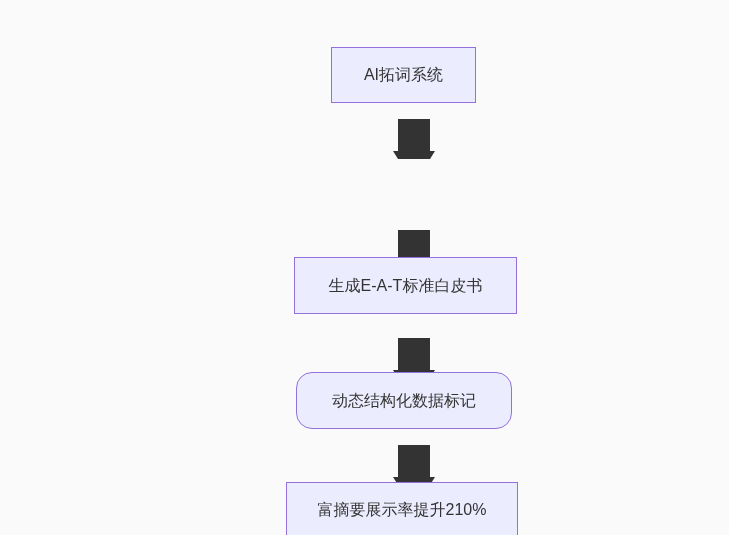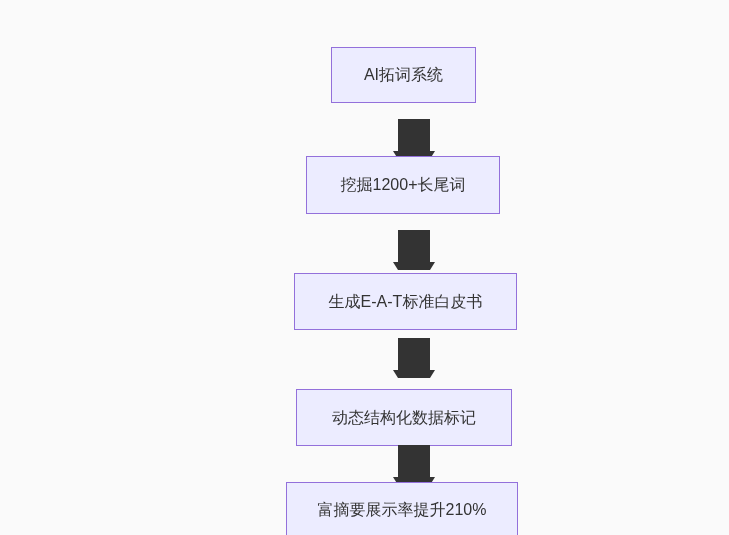--- a/index.html
+++ b/index.html
@@ -30,22 +30,22 @@
     background: var(--node-fill);
     border: 1px solid var(--node-border);
     color: var(--node-text);
     font-size: 16px;
     text-align: center;
     line-height: 1.2;
   }
   .node span { display: inline-block; padding: 0 6px; }
   .node-0 { left: 299px; top: 15px;  width: 145px; height: 56px; }
   .node-1 { left: 274px; top: 124px; width: 194px; height: 58px; }
-  .node-2 { left: 262px; top: 241px; width: 223px; height: 57px; }
-  .node-3 { left: 264px; top: 357px; width: 216px; height: 57px; }
+  .node-2 { left: 262px; top: 225px; width: 223px; height: 57px; }
+  .node-3 { left: 264px; top: 340px; width: 216px; height: 57px; border-radius: 16px; }
   .node-4 { left: 254px; top: 450px; width: 232px; height: 56px; }
   .edge {
     position: absolute;
     left: 366px;
     width: 10px;
     display: flex;
     flex-direction: column;
     align-items: center;
   }
   .edge-0 { top: 71px;  height: 53px; }
@@ -72,23 +72,20 @@
 
   <div class="node node-0">
     <span>AI拓词系统</span>
   </div>
 
   <div class="edge edge-0">
     <div class="line"></div>
     <div class="arrowhead"></div>
   </div>
 
-  <div class="node node-1">
-    <span>挖掘1200+长尾词</span>
-  </div>
 
   <div class="edge edge-1">
     <div class="line"></div>
     <div class="arrowhead"></div>
   </div>
 
   <div class="node node-2">
     <span>生成E-A-T标准白皮书</span>
   </div>
 

